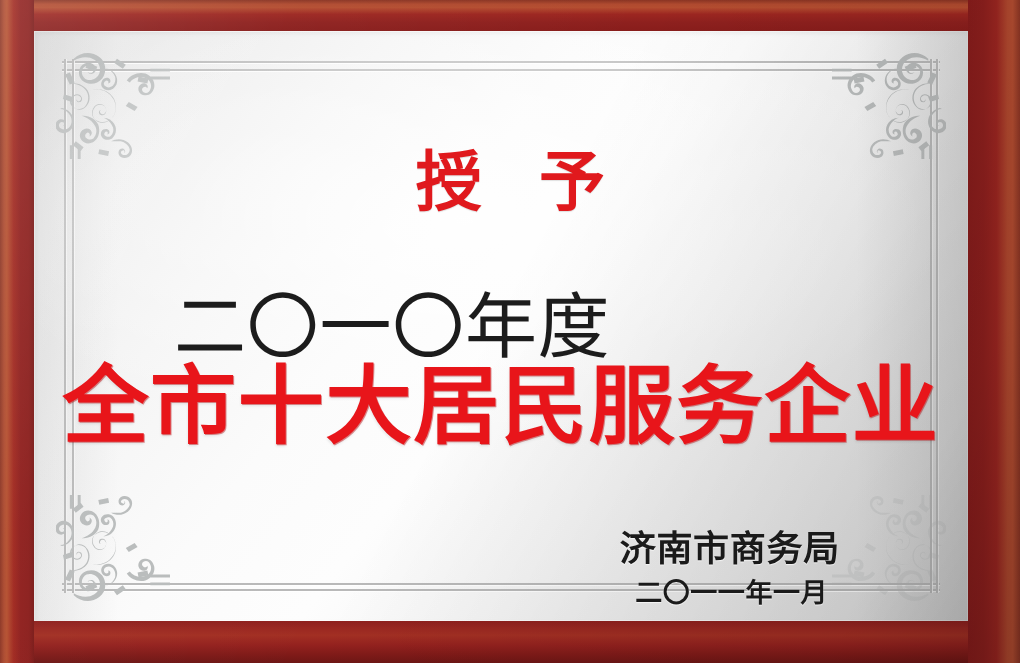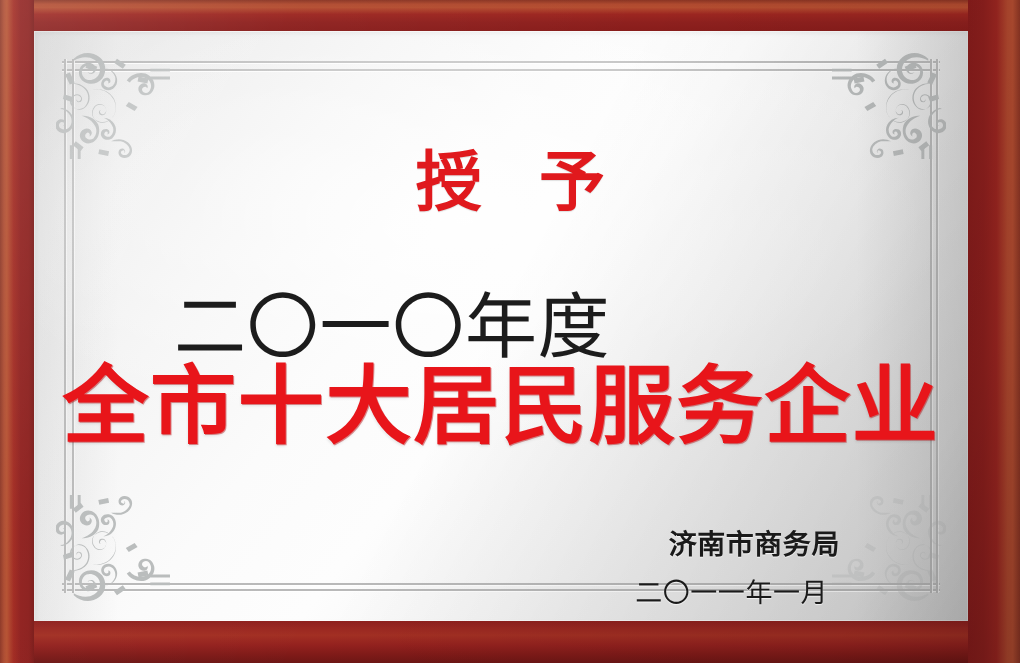--- a/index.html
+++ b/index.html
@@ -204,34 +204,34 @@
     text-shadow:
       1px 1px 0 rgba(190,10,15,0.45),
       0 2px 3px rgba(0,0,0,0.10);
   }
 
   
   .issuer-line {
     right: 128px;
     top: 500px;
     font-family: "DejaVu Sans", "Liberation Sans", sans-serif;
-    font-size: 28px;
+    font-size: 36px;
     font-weight: 700;
     letter-spacing: 0.02em;
     color: #1a1a1a;
     text-shadow: 0 1px 1px rgba(255,255,255,0.7);
   }
 
   
   .issue-date-line {
     right: 140px;
     top: 548px;
     font-family: "DejaVu Sans", "Liberation Sans", sans-serif;
     font-size: 27px;
-    font-weight: 400;
+    font-weight: 700;
     letter-spacing: 0.02em;
     color: #1a1a1a;
     text-shadow: 0 1px 1px rgba(255,255,255,0.7);
     text-align: center;
   }
 </style>
 </head>
 <body>
 
 <div class="plaque">

